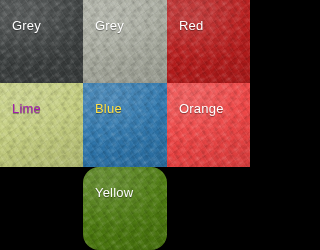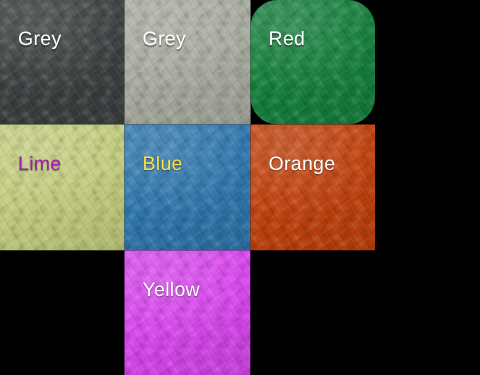--- a/index.html
+++ b/index.html
@@ -107,45 +107,45 @@
       <div class="grain"></div>
       <div class="grain-fine"></div>
       <div class="swatch-label" style="color: rgb(255, 255, 255);">Grey</div>
     </div>
     <div class="swatch" style="background-color: rgb(169, 172, 160); padding-left: 26px;">
       <div class="sheen"></div>
       <div class="grain"></div>
       <div class="grain-fine"></div>
       <div class="swatch-label" style="color: rgb(255, 255, 255);">Grey</div>
     </div>
-    <div class="swatch" style="background-color: #15803d; border-radius: 18px;">
+    <div class="swatch" style="background-color: #b91c1c;">
       <div class="sheen"></div>
       <div class="grain"></div>
       <div class="grain-fine"></div>
       <div class="swatch-label" style="color: rgb(255, 255, 255);">Red</div>
     </div>
     <div class="swatch" style="background-color: rgb(196, 206, 126);">
       <div class="sheen"></div>
       <div class="grain"></div>
       <div class="grain-fine"></div>
       <div class="swatch-label" style="color: #a21caf;">Lime</div>
     </div>
     <div class="swatch" style="background-color: rgb(46, 119, 174);">
       <div class="sheen"></div>
       <div class="grain"></div>
       <div class="grain-fine"></div>
       <div class="swatch-label" style="color: #fde047;">Blue</div>
     </div>
-    <div class="swatch" style="background-color: #c2410c;">
+    <div class="swatch" style="background-color: #ef4444;">
       <div class="sheen"></div>
       <div class="grain"></div>
       <div class="grain-fine"></div>
       <div class="swatch-label" style="color: rgb(255, 255, 255);">Orange</div>
     </div>
     <div class="swatch empty" style="background-color: rgb(0, 0, 0);"></div>
-    <div class="swatch" style="background-color: #d946ef;">
+    <div class="swatch" style="background-color: #4d7c0f; border-radius: 16px;">
       <div class="sheen"></div>
       <div class="grain"></div>
       <div class="grain-fine"></div>
       <div class="swatch-label" style="color: rgb(255, 255, 255);">Yellow</div>
     </div>
     <div class="swatch empty" style="background-color: rgb(0, 0, 0);"></div>
   </div>
 
 </body></html>

